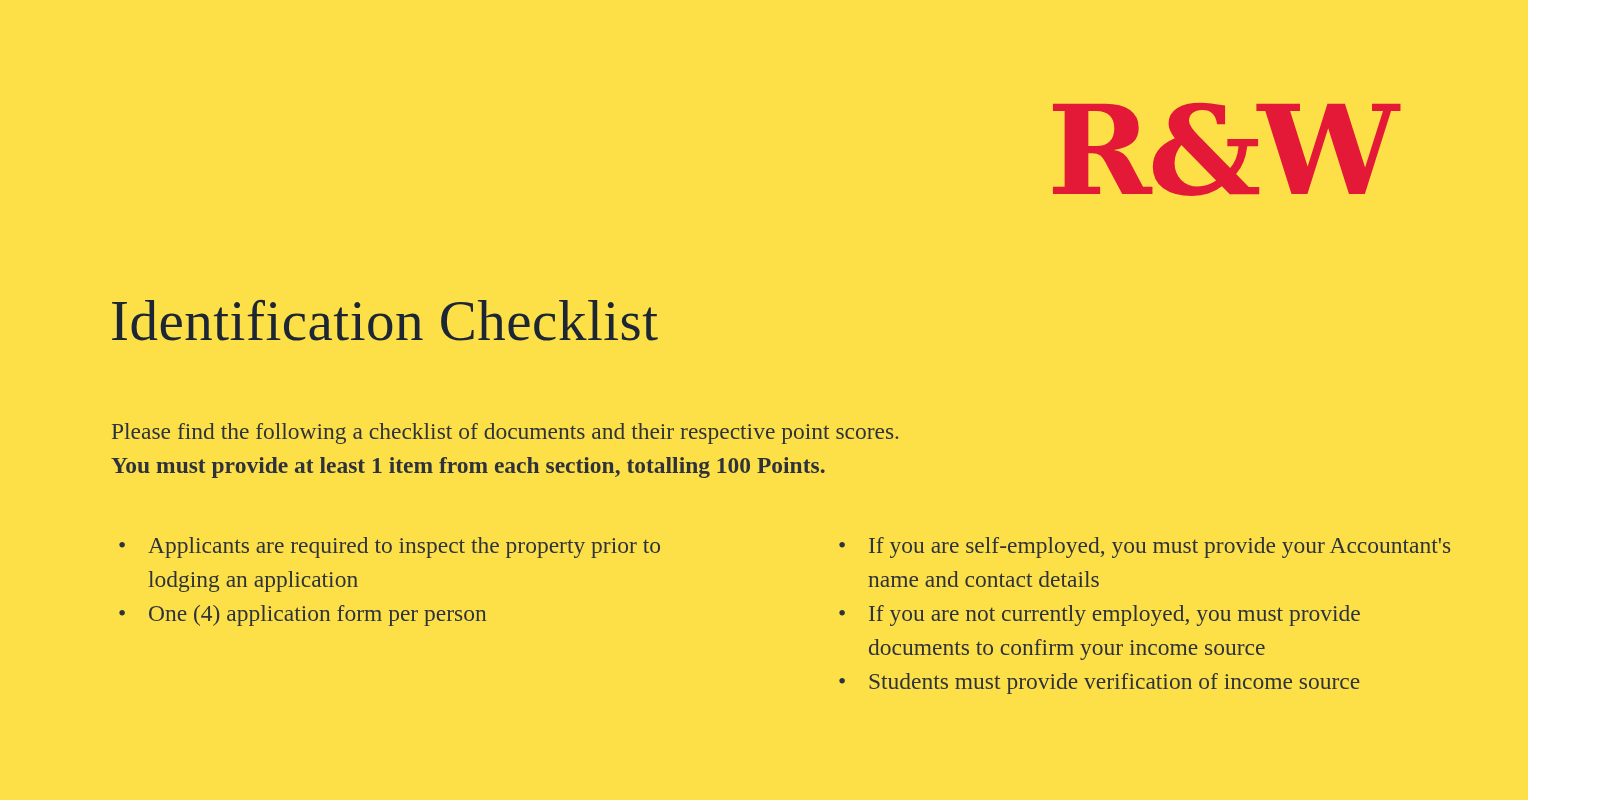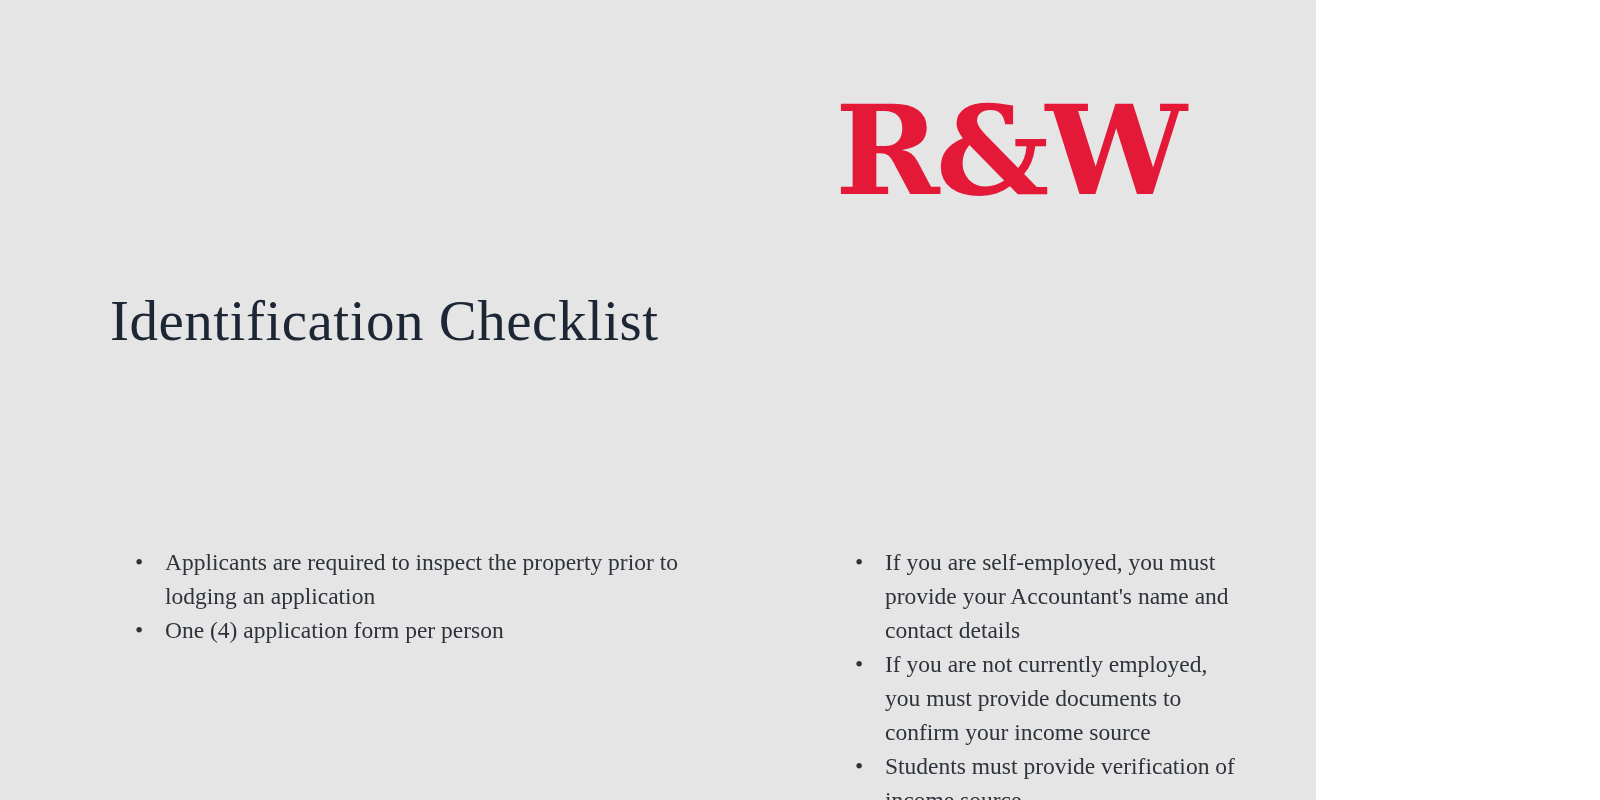--- a/index.html
+++ b/index.html
@@ -8,23 +8,23 @@
     background: #ffffff;
   }
   body {
     width: 1600px;
     height: 800px;
     overflow: hidden;
     font-family: "Liberation Serif", serif;
   }
   .page {
     position: relative;
-    width: 1316px;
+    width: 1528px;
     height: 800px;
-    background: #e5e5e5;
+    background: #fde047;
   }
 
   
   .logo {
     position: absolute;
     top: 88px;
     right: 133px;
     font-family: "DejaVu Serif", serif;
     font-weight: 700;
     font-size: 126px;
@@ -66,21 +66,21 @@
     top: 528px;
     left: 110px;
     right: 60px;
     display: flex;
     align-items: flex-start;
   }
   .col-left  { width: 720px; flex: 0 0 720px; }
   .col-right { flex: 1 1 auto; }
 
   ul.notes {
-    margin: 17px;
+    margin: 0;
     padding: 0;
     list-style: none;
     font-size: 23.5px;
     line-height: 34px;
     color: #2e333b;
   }
   ul.notes li {
     position: relative;
     padding-left: 38px;
   }
@@ -96,20 +96,24 @@
 </style>
 </head>
 <body>
 
 <div class="page">
 
   <div class="logo">R&amp;W</div>
 
   <h1 class="title">Identification Checklist</h1>
 
+  <div class="intro">
+    <span class="intro-line">Please find the following a checklist of documents and their respective point scores.</span>
+    <span class="intro-line bold">You must provide at least 1 item from each section, totalling 100 Points.</span>
+  </div>
 
   <div class="columns">
     <div class="col-left">
       <ul class="notes">
         <li>Applicants are required to inspect the property prior to lodging an application</li>
         <li>One (4) application form per person</li>
       </ul>
     </div>
     <div class="col-right">
       <ul class="notes">

